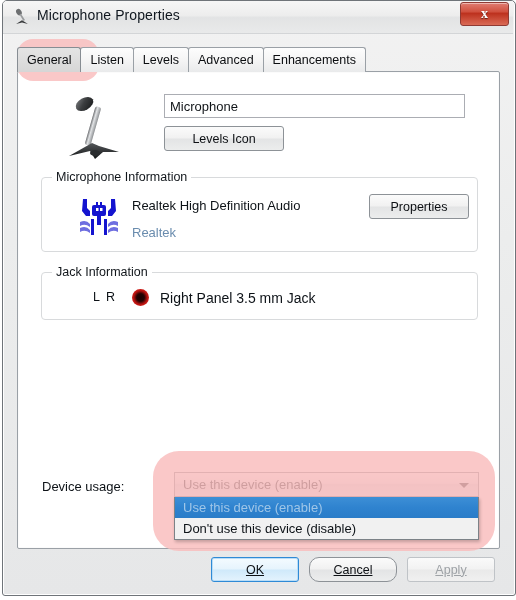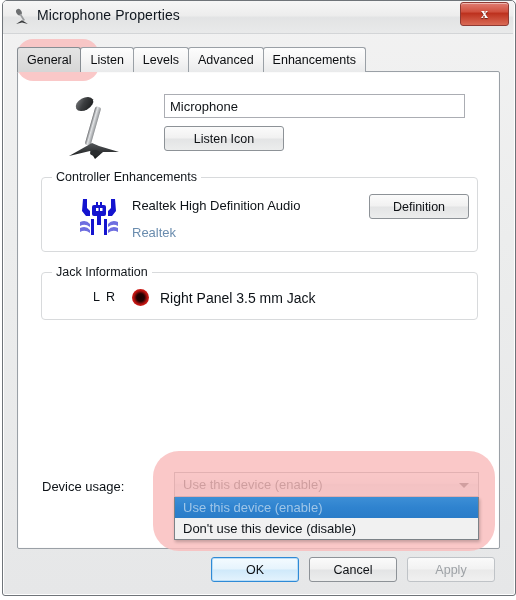--- a/index.html
+++ b/index.html
@@ -307,28 +307,29 @@
     position: absolute;
     width: 88px; height: 25px;
     box-sizing: border-box;
     border: 1px solid #8d9297;
     border-radius: 3px;
     background: linear-gradient(180deg,#fbfbfb 0%,#f1f1f1 48%,#e3e4e5 52%,#eceded 100%);
     font-family: "Liberation Sans", sans-serif;
     font-size: 12.5px;
     color: #0d1014;
     cursor: pointer;
+    text-decoration: underline;
   }
   #btn-ok {
     left: 208px; top: 556px;
     border: 1px solid #2e8ad6;
     box-shadow: inset 0 0 0 1px #b9ddf7;
     background: linear-gradient(180deg,#f4fbff 0%,#e6f4fd 48%,#cfe9fa 52%,#e4f3fd 100%);
   }
-  #btn-cancel { left: 306px; top: 556px; }
+  #btn-cancel { left: 306px; top: 556px; border-radius: 10px; }
   #btn-apply  {
     left: 404px; top: 556px;
     color: #9ea2a6;
     background: linear-gradient(180deg,#fafafa 0%,#f2f2f2 48%,#e9e9e9 52%,#f0f0f0 100%);
     border-color: #bfc3c7;
     cursor: default;
   }
 </style>
 </head>
 <body>
@@ -391,24 +392,24 @@
       <g transform="rotate(-30 31 20)">
         <ellipse cx="31" cy="13" rx="9.5" ry="6" fill="url(#gMic)"></ellipse>
       </g>
       <rect x="33" y="16" width="6" height="40" rx="2.5" fill="url(#gArm)" transform="rotate(16 36 36)"></rect>
       <path d="M12 66 L35 53 L42 56 L62 62 L46 62 L38 69 L33 61 Z" fill="url(#gBase)"></path>
       <ellipse cx="38" cy="63" rx="5" ry="3" fill="#2a2c2e"></ellipse>
     </svg>
 
     <input id="name-field" type="text" value="Microphone" style="">
 
-    <button id="change-icon-btn">Listen Icon</button>
+    <button id="change-icon-btn">Levels Icon</button>
 
     <div class="groupbox" id="gb-controller">
-      <div class="gb-title">Controller Enhancements</div>
+      <div class="gb-title">Microphone Information</div>
 
       <svg id="realtek-logo" viewBox="0 0 46 44">
         <g fill="#1414cf">
           <path d="M7 4 L11 4 L11 13 L14 16 L14 21 L10 21 L6 16 Z"></path>
           <path d="M39 4 L35 4 L35 13 L32 16 L32 21 L36 21 L40 16 Z"></path>
           <rect x="16" y="10" width="14" height="11" rx="2"></rect>
           <rect x="20" y="7" width="2" height="4"></rect>
           <rect x="24" y="7" width="2" height="4"></rect>
           <rect x="21" y="21" width="4" height="9"></rect>
         </g>
@@ -423,21 +424,21 @@
         <g fill="#6f6fe0">
           <path d="M4 27 q6 -3 10 2 l0 3 q-5 -4 -10 -1 Z"></path>
           <path d="M4 33 q6 -3 10 2 l0 3 q-5 -4 -10 -1 Z"></path>
           <path d="M42 27 q-6 -3 -10 2 l0 3 q5 -4 10 -1 Z"></path>
           <path d="M42 33 q-6 -3 -10 2 l0 3 q5 -4 10 -1 Z"></path>
         </g>
       </svg>
 
       <div id="controller-name">Realtek High Definition Audio</div>
       <div id="controller-link">Realtek</div>
-      <button id="properties-btn">Definition</button>
+      <button id="properties-btn">Properties</button>
     </div>
 
     <div class="groupbox" id="gb-jack">
       <div class="gb-title">Jack Information</div>
       <div id="jack-lr">L R</div>
       <div id="jack-dot"></div>
       <div id="jack-label">Right Panel 3.5 mm Jack</div>
     </div>
 
     <div id="usage-label">Device usage:</div>

